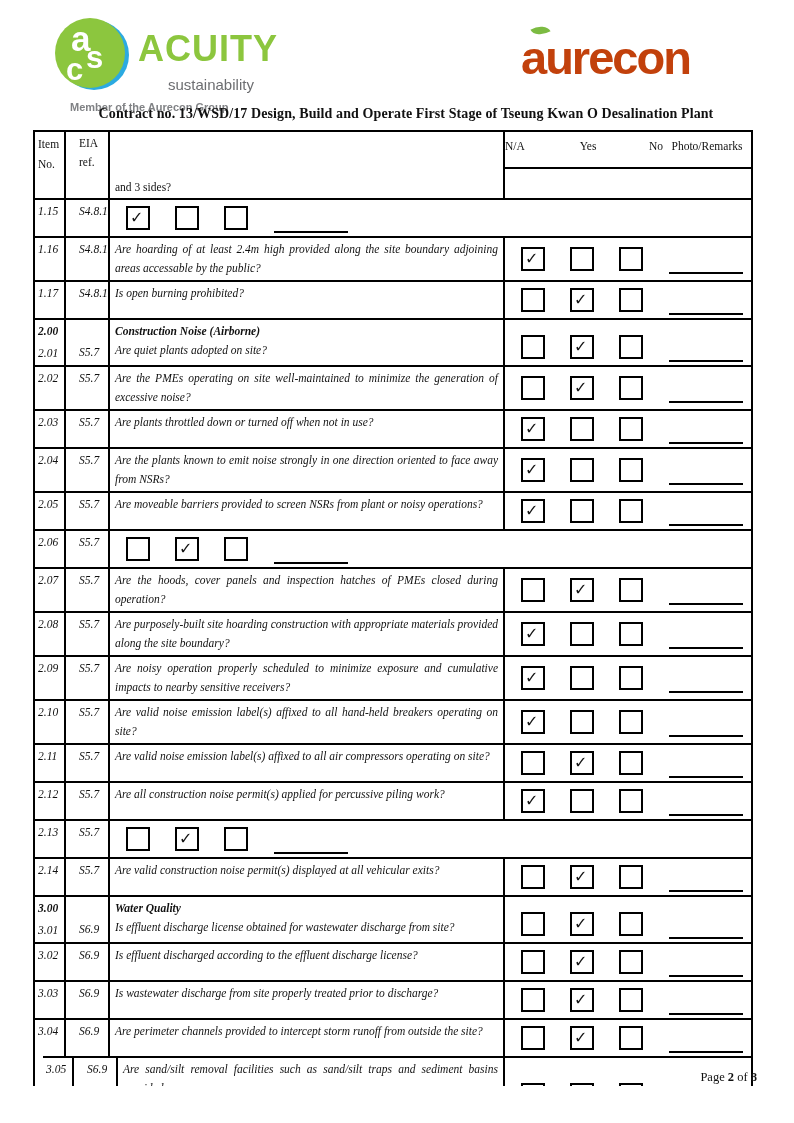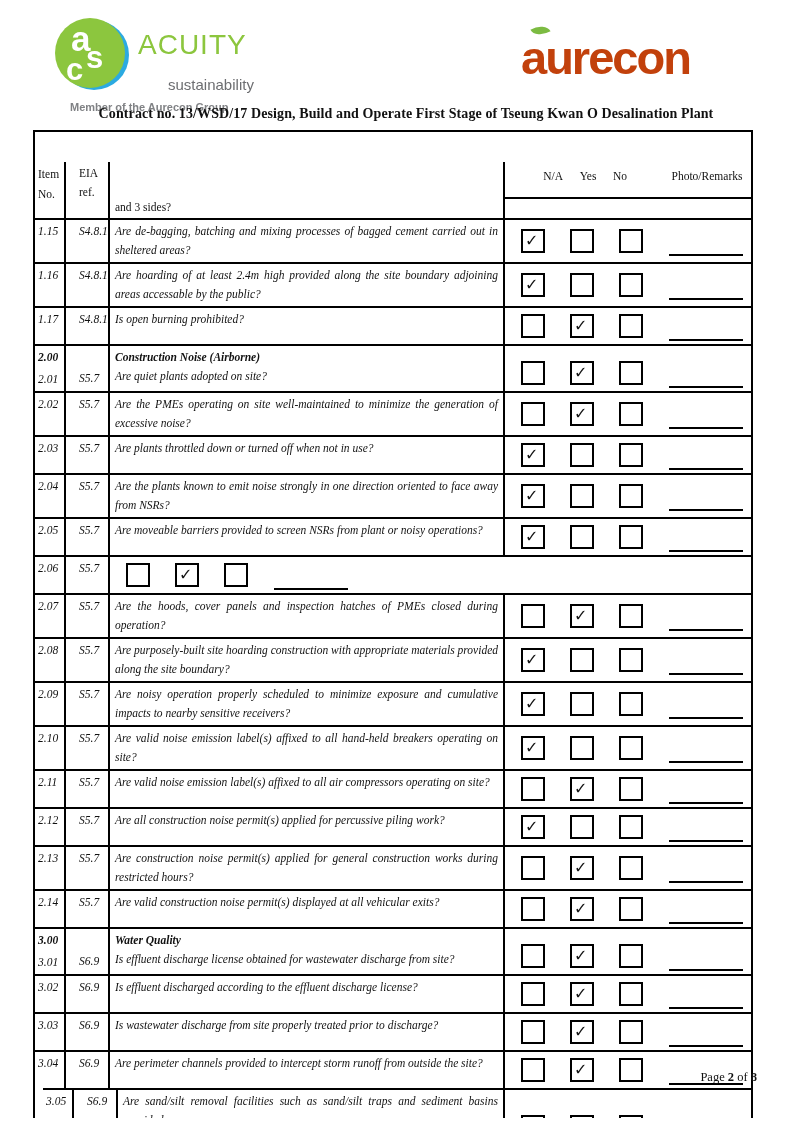--- a/index.html
+++ b/index.html
@@ -11,49 +11,49 @@
   .acuity-top{display:flex;align-items:flex-start;}
   .badge{position:relative;width:74px;height:74px;flex:0 0 auto;}
   .badge .blue{position:absolute;left:4px;top:2px;width:70px;height:70px;border-radius:50%;}
   .badge .green{position:absolute;left:0;top:0;width:70px;height:70px;border-radius:50%;}
   .badge span.mono{position:absolute;color:#fff;font-family:"Liberation Sans",sans-serif;
         font-weight:bold;line-height:1;}
   .m-a{left:16px;top:3px;font-size:35px;}
   .m-s{left:31px;top:24px;font-size:31px;}
   .m-c{left:11px;top:36px;font-size:31px;}
   .acuity-lines{margin-left:9px;padding-top:13px;font-family:"Liberation Sans",sans-serif;}
-  .acuity-name{font-size:28px;font-weight:normal;letter-spacing:1px;line-height:1;}
-  .acuity-sub{font-size:15px;margin-top:18px;margin-left:30px;line-height:1;}
+  .acuity-name{font-size:36px;font-weight:bold;letter-spacing:1px;line-height:1;}
+  .acuity-sub{font-size:15px;margin-top:10px;margin-left:30px;line-height:1;}
   .acuity-tagline{margin-top:9px;margin-left:15px;font-family:"Liberation Sans",sans-serif;
         font-size:11px;font-weight:bold;}
   .aurecon{position:absolute;left:521px;top:34px;font-family:"Liberation Sans",sans-serif;}
   .aurecon-word{position:relative;font-size:47px;font-weight:bold;letter-spacing:-2px;line-height:1;}
   .leaf{position:absolute;left:11px;top:-9px;width:17px;height:11px;
         border-radius:0 100% 0 100%;transform:rotate(-28deg);}
 
   
   .doc-title{position:absolute;left:9px;top:106px;width:100%;text-align:center;
         font-weight:bold;font-size:14px;letter-spacing:0.1px;}
 
   
   .ctable{position:absolute;left:33px;top:130px;width:720px;box-sizing:border-box;
         border:2px solid #000;border-bottom:none;font-size:11.5px;line-height:19px;}
   .c-item{width:31px;flex:0 0 auto;border-right:2px solid #000;padding:2px 1px 2px 3px;box-sizing:border-box;}
   .c-ref{width:44px;flex:0 0 auto;border-right:2px solid #000;padding:2px 1px 2px 13px;box-sizing:border-box;}
   .c-q{flex:1 1 auto;border-right:2px solid #000;padding:2px 5px;box-sizing:border-box;}
   .c-checks{width:246px;flex:0 0 auto;box-sizing:border-box;display:flex;flex-direction:column;}
 
-  .thead{display:flex;height:56px;margin-top:30px;}
+  .thead{display:flex;height:66px;}
   .thead .c-item{line-height:20px;}
   .thead .c-q{display:flex;align-items:flex-end;padding-bottom:1px;}
   .check-labels{height:37px;border-bottom:2px solid #000;display:flex;align-items:flex-start;
         padding-top:5px;box-sizing:border-box;}
-  .lbl-na{width:58px;text-align:right;}
+  .lbl-na{width:58px;text-align:left;}
   .lbl-yes{width:50px;text-align:center;}
-  .lbl-no{width:50px;text-align:left;}
+  .lbl-no{width:50px;text-align:right;}
   .lbl-photo{flex:1;text-align:center;}
   .head-strip{flex:1;}
 
   .trow{display:flex;border-top:2px solid #000;min-height:38px;box-sizing:border-box;font-style:italic;}
   .item-no2{display:block;margin-top:3px;}
   .trow.sec .item-no{font-weight:bold;}
   .trow.sec .c-ref{padding-top:23px;}
   .sec-title{font-weight:bold;}
   .q{text-align:justify;}
   .trow .c-checks{justify-content:center;}
@@ -126,24 +126,20 @@
     </div>
     <div id="rows">
         <div class="trow">
     <div class="c-item">
       <span class="item-no">1.15</span>
       
     </div>
     <div class="c-ref">
       <span>S4.8.1</span>
     </div>
-    <div class="c-q">
-
-      <div class="q">Are de-bagging, batching and mixing processes of bagged cement carried out in sheltered areas?</div>
-    </div>
     <div class="c-checks">
       <div class="checks-line">
         <span class="cb cb-na checked">
                 <span class="tick">✓</span>
               </span>
         <span class="cb cb-yes"></span>
         <span class="cb cb-no"></span>
         <span class="remark-line"></span>
       </div>
     </div>
@@ -467,24 +463,20 @@
     </div>
   </div>
         <div class="trow">
     <div class="c-item">
       <span class="item-no">2.13</span>
       
     </div>
     <div class="c-ref">
       <span>S5.7</span>
     </div>
-    <div class="c-q">
-
-      <div class="q">Are construction noise permit(s) applied for general construction works during restricted hours?</div>
-    </div>
     <div class="c-checks">
       <div class="checks-line">
         <span class="cb cb-na"></span>
         <span class="cb cb-yes checked">
                 <span class="tick">✓</span>
               </span>
         <span class="cb cb-no"></span>
         <span class="remark-line"></span>
       </div>
     </div>

